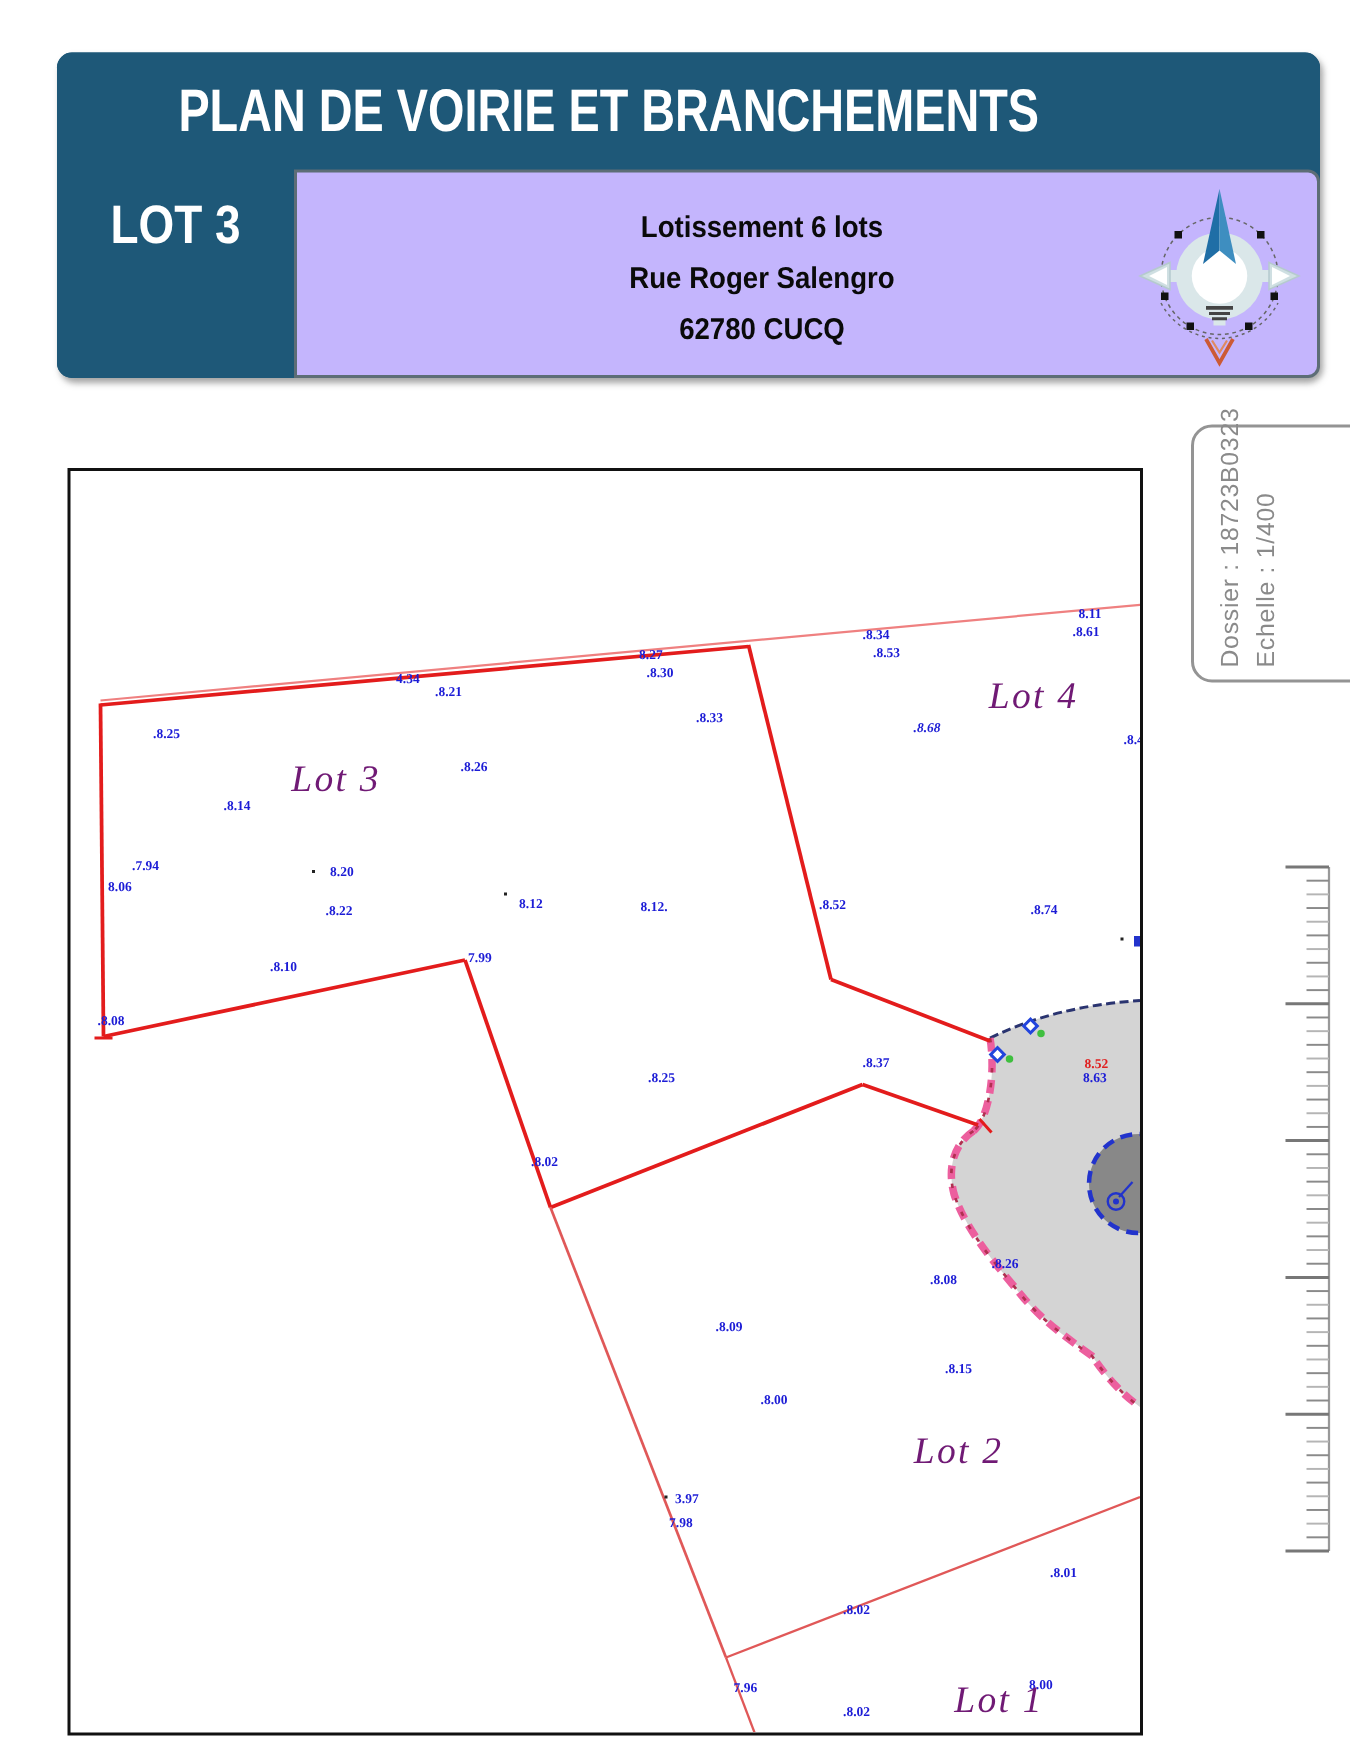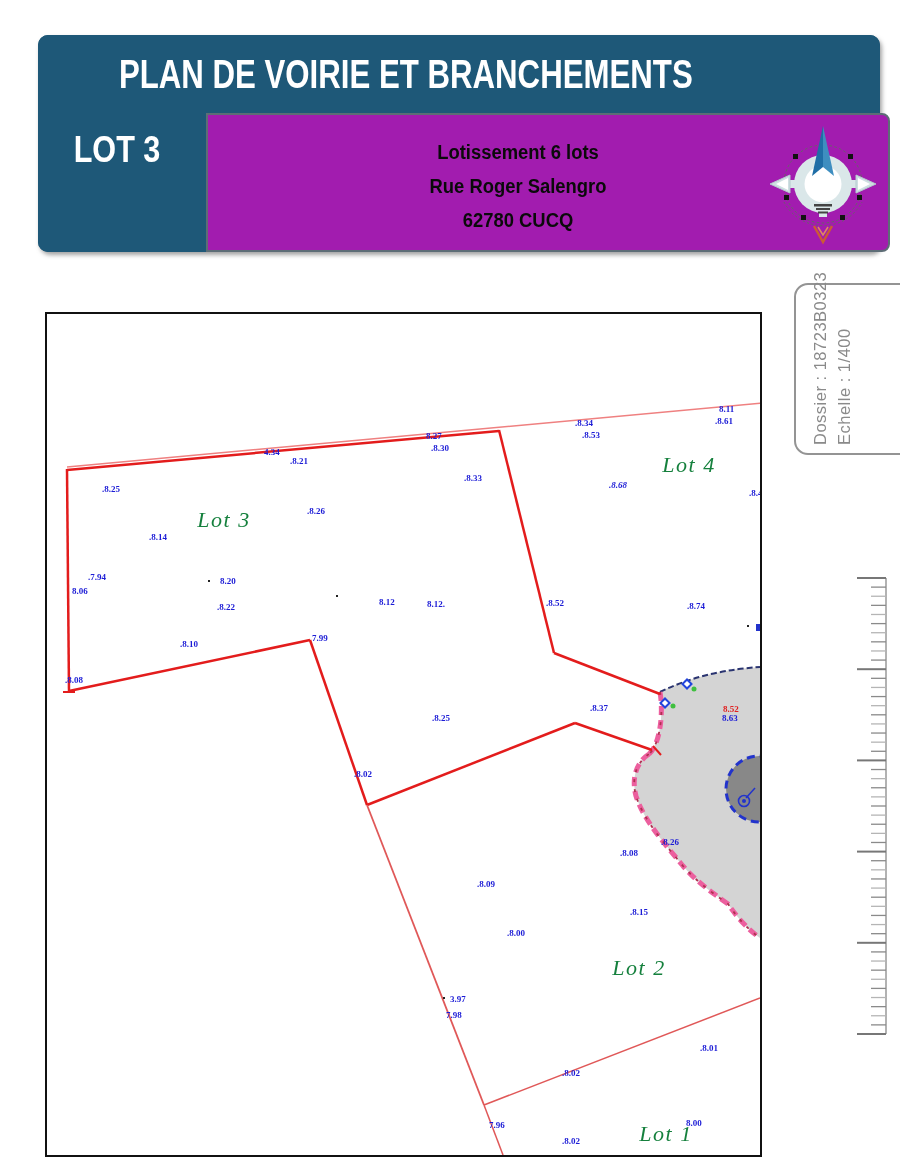--- a/index.html
+++ b/index.html
@@ -10,42 +10,42 @@
   .header{position:absolute;left:38px;top:35px;width:842px;height:217px;
           border-radius:10px;box-shadow:2px 3px 4px rgba(90,90,90,.55);background:#1e5878;}
   .band{position:absolute;left:0;top:0;width:842px;height:78px;background:#1e5878;
         border-radius:10px 10px 0 0;display:flex;align-items:center;justify-content:flex-start;}
   .title{color:#fff;font-weight:bold;font-size:40px;white-space:nowrap;
          transform:scaleX(.78);letter-spacing:0px;}
   .lotcol{position:absolute;left:0;top:78px;width:158px;height:139px;background:#1e5878;
           border-radius:0 0 0 10px;}
   .lot{color:#fff;font-weight:bold;font-size:36px;text-align:center;margin-top:16px;
        transform:scaleX(.85);}
-  .whitebox{position:absolute;left:168px;top:78px;width:684px;height:139px;background:#a21caf;
+  .whitebox{position:absolute;left:158px;top:78px;width:684px;height:139px;background:#c4b5fd;
             border:2px solid #5d6d76;border-radius:0 8px 8px 0;box-sizing:border-box;}
   .addr{position:absolute;left:0;top:20px;width:620px;text-align:center;color:#0a0a0a;
         font-weight:bold;font-size:20px;line-height:34px;transform:scaleX(.92);}
   .compass{position:absolute;right:6px;top:5px;}
 
   
   .dossier{position:absolute;left:794px;top:283px;width:130px;height:172px;
            border:2px solid #949494;border-radius:14px 0 0 14px;box-sizing:border-box;
            display:flex;flex-direction:row;gap:5px;padding:8px 0 10px 15px;}
   .vtext{writing-mode:vertical-rl;transform:rotate(180deg);color:#8a8a8a;
          font-size:16.5px;height:152px;white-space:nowrap;letter-spacing:.5px;}
 
   
   .plan{position:absolute;left:45px;top:312px;width:713px;height:841px;
         border:2px solid #111;box-sizing:content-box;background:#fff;overflow:hidden;}
   #plan-svg{position:absolute;left:0;top:0;}
   .elev{position:absolute;font-family:"Liberation Serif",serif;font-weight:bold;
         font-size:9px;line-height:9px;color:#1c1cd6;white-space:nowrap;}
   .elev.red{color:#e02020;}
   .lotlab{position:absolute;font-family:"Liberation Serif",serif;font-style:italic;
-          font-size:22px;color:#15803d;letter-spacing:1.5px;transform:translate(-50%,-50%);
+          font-size:25px;color:#701a75;letter-spacing:1.5px;transform:translate(-50%,-50%);
           white-space:nowrap;}
   .pt{position:absolute;width:2px;height:2px;background:#222;}
 
   
   #ruler{position:absolute;left:852px;top:576px;}
 </style>
 </head>
 <body>
 
 <div class="header">
@@ -145,28 +145,28 @@
       <div class="elev" style="left: 55px; top: 171px;">.8.25</div>
       <div class="elev" style="left: 417px; top: 160px;">.8.33</div>
       <div class="elev" style="left: 562px; top: 167px; font-style: italic;">.8.68</div>
       <div class="elev" style="left: 702px; top: 175px;">.8.46</div>
       <div class="elev" style="left: 260px; top: 193px;">.8.26</div>
       <div class="elev" style="left: 102px; top: 219px;">.8.14</div>
       <div class="elev" style="left: 41px; top: 259px;">.7.94</div>
       <div class="elev" style="left: 25px; top: 273px;">8.06</div>
       <div class="elev" style="left: 173px; top: 263px;">8.20</div>
       <div class="elev" style="left: 170px; top: 289px;">.8.22</div>
-      <div class="elev" style="left: 299px; top: 284px; margin-left: 33px;">8.12</div>
+      <div class="elev" style="left: 299px; top: 284px;">8.12</div>
       <div class="elev" style="left: 380px; top: 286px;">8.12.</div>
       <div class="elev" style="left: 499px; top: 285px;">.8.52</div>
       <div class="elev" style="left: 640px; top: 288px;">.8.74</div>
       <div class="elev" style="left: 133px; top: 326px;">.8.10</div>
       <div class="elev" style="left: 265px; top: 320px;">7.99</div>
       <div class="elev" style="left: 18px; top: 362px;">.8.08</div>
-      <div class="elev" style="left: 543px; top: 390px;">.8.37</div>
+      <div class="elev" style="left: 528px; top: 390px;">.8.37</div>
       <div class="elev" style="left: 385px; top: 400px;">.8.25</div>
       <div class="elev" style="left: 307px; top: 456px;">.8.02</div>
       <div class="elev red" style="left: 676px; top: 391px;">8.52</div>
       <div class="elev" style="left: 675px; top: 400px;">8.63</div>
       <div class="elev" style="left: 614px; top: 524px;">.8.26</div>
       <div class="elev" style="left: 573px; top: 535px;">.8.08</div>
       <div class="elev" style="left: 430px; top: 566px;">.8.09</div>
       <div class="elev" style="left: 583px; top: 594px;">.8.15</div>
       <div class="elev" style="left: 460px; top: 615px;">.8.00</div>
       <div class="elev" style="left: 403px; top: 681px;">3.97</div>

